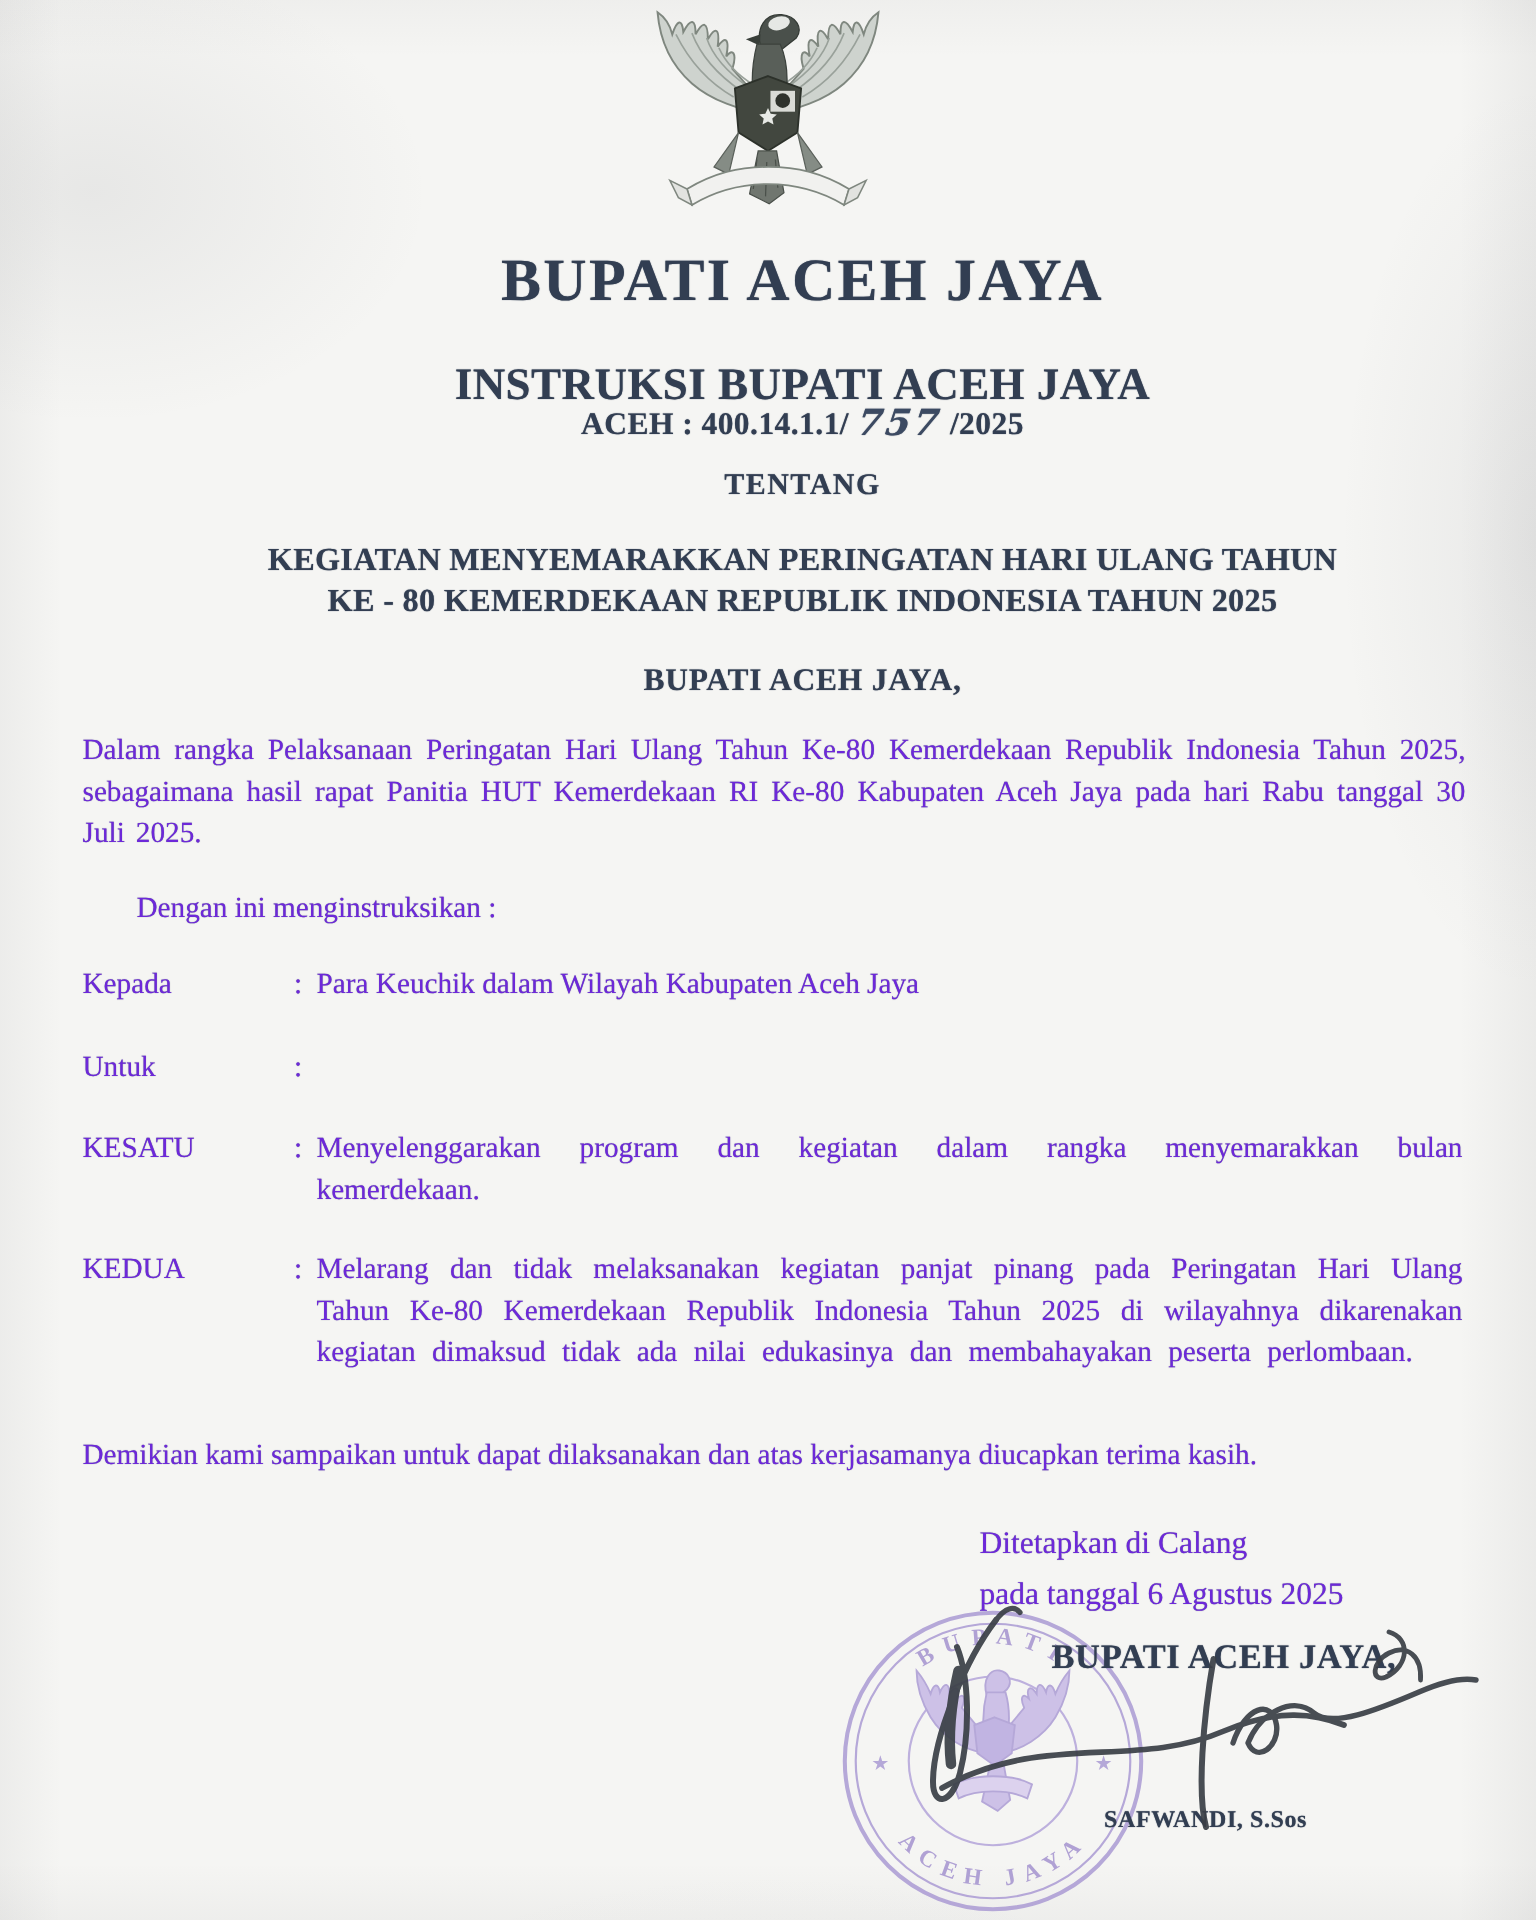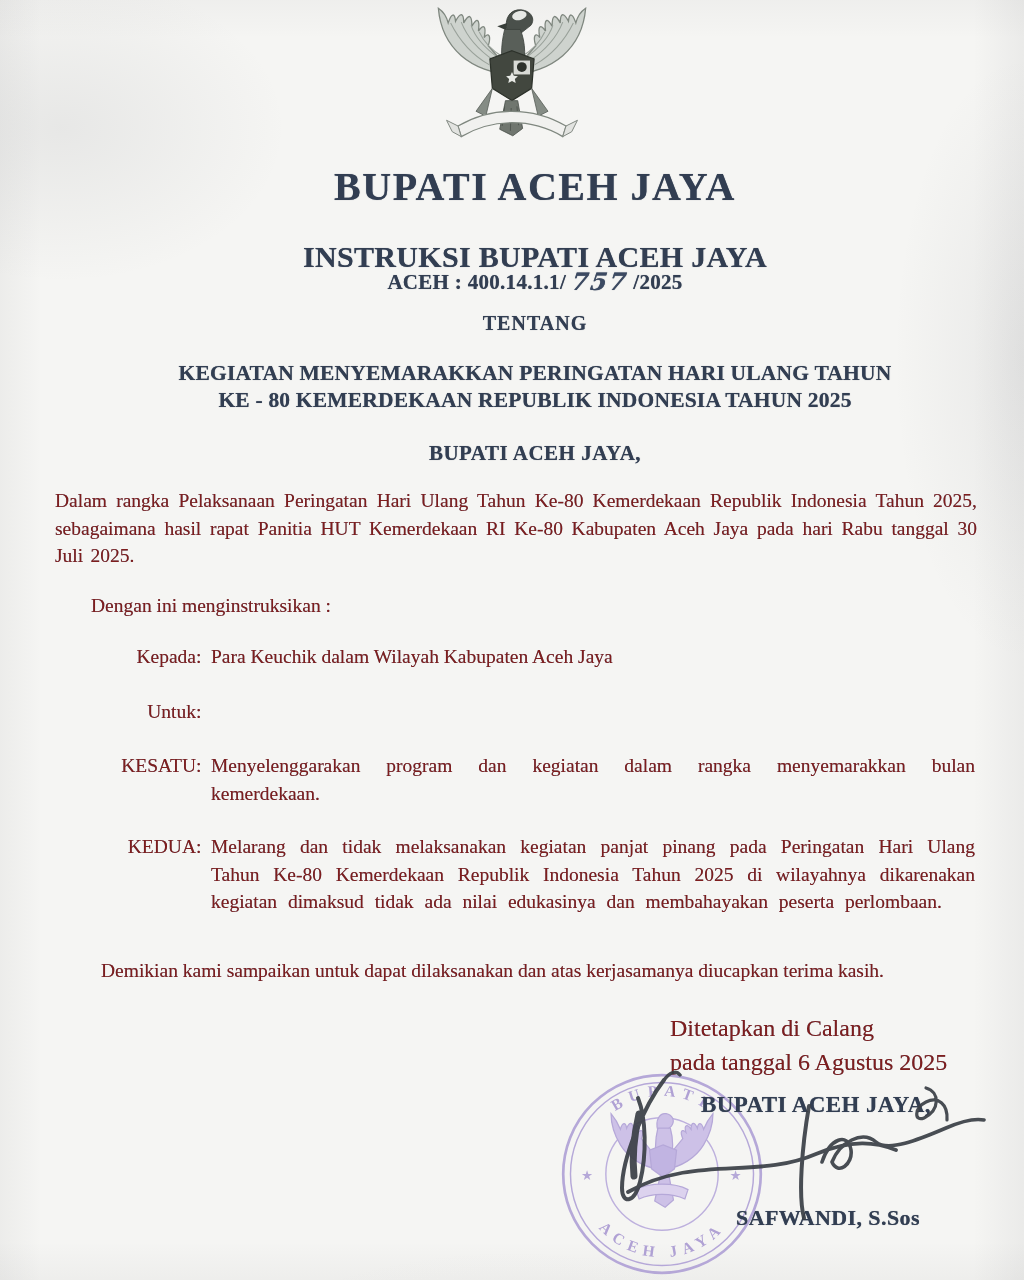--- a/index.html
+++ b/index.html
@@ -8,21 +8,21 @@
     font-family:"Liberation Serif","DejaVu Serif",serif;
     background:
       radial-gradient(ellipse 320px 220px at 6% 10%, rgba(110,112,118,0.10), transparent 70%),
       radial-gradient(ellipse 180px 420px at 100% 28%, rgba(100,102,112,0.09), transparent 72%),
       radial-gradient(ellipse 500px 300px at 50% 115%, rgba(120,120,126,0.07), transparent 75%),
       linear-gradient(90deg, rgba(40,40,48,0.045), rgba(0,0,0,0) 4%, rgba(0,0,0,0) 95%, rgba(40,40,48,0.05)),
       linear-gradient(180deg, rgba(40,40,48,0.03), rgba(0,0,0,0) 3%, rgba(0,0,0,0) 97%, rgba(40,40,48,0.035)),
       #f5f5f3;
   }
   .abs{position:absolute;}
-  .ink{color:#7f1d1d;text-shadow:0 0 0.6px rgba(71,86,111,0.75);}
+  .ink{color:#6d28d9;text-shadow:0 0 0.6px rgba(71,86,111,0.75);}
   .ink-dark{color:#323e52;text-shadow:0 0 0.7px rgba(50,62,82,0.8);padding-left:46px;}
   .center{left:0;right:0;text-align:center;}
   .bold{font-weight:bold;}
 
   .letterhead-title{top:163px;font-size:40px;letter-spacing:1.5px;}
   .doc-title{top:240px;font-size:30px;letter-spacing:0.3px;}
   .doc-number{top:266px;font-size:21px;letter-spacing:0.3px;}
   .handwritten-number{
     display:inline-block;font-family:"DejaVu Serif",serif;font-style:italic;
     font-weight:bold;font-size:24px;letter-spacing:2px;transform:skewX(-8deg);
@@ -33,30 +33,30 @@
   .salutation{top:441px;font-size:21px;letter-spacing:0.5px;}
 
   .bodyblock{left:55px;width:922px;font-size:19.5px;line-height:27.5px;}
   .opening{top:487px;text-align:justify;word-spacing:2.5px;}
   .intro{top:592px;margin-left:36px;}
   .row{left:55px;right:49px;display:flex;font-size:19.5px;line-height:27.5px;}
   .row-kepada{top:643px;}
   .row-untuk{top:698px;}
   .row-kesatu{top:752px;}
   .row-kedua{top:833px;}
-  .row-label{width:141px;flex-shrink:0;text-align:right;}
+  .row-label{width:141px;flex-shrink:0;}
   .row-content{flex:1;position:relative;padding-left:15px;text-align:justify;}
   .row-colon{position:absolute;left:0;top:0;}
   .ws1{word-spacing:7px;}
   .ws2{word-spacing:6px;}
-  .closing{top:957px;text-align:justify;margin-left:46px;}
-
-  .placed{top:1012px;left:653px;font-size:24px;line-height:33.5px;margin-left:17px;}
+  .closing{top:957px;text-align:justify;}
+
+  .placed{top:1012px;left:653px;font-size:21px;line-height:33.5px;}
   .sig-title{top:1092px;left:655px;font-size:23px;letter-spacing:0.4px;}
-  .sig-name{top:1205px;left:690px;font-size:22px;letter-spacing:0.4px;}
+  .sig-name{top:1205px;left:690px;font-size:16px;letter-spacing:0.4px;}
 
   .emblem{top:2px;left:50%;transform:translateX(-50%);}
   .stamp{top:1070px;left:558px;opacity:0.85;}
   .signature{top:1062px;left:566px;}
 </style>
 </head>
 <body>
 
 <svg class="abs emblem" width="180" height="158" viewBox="0 0 220 190">
 

